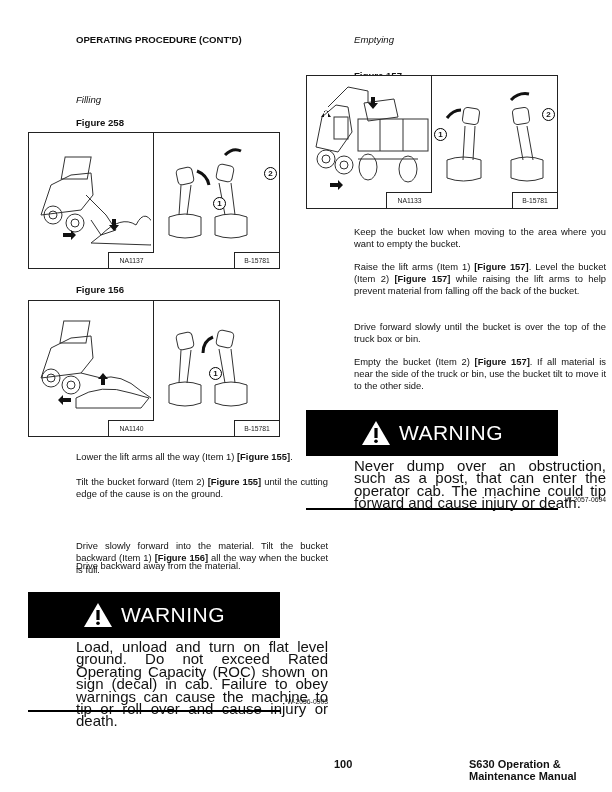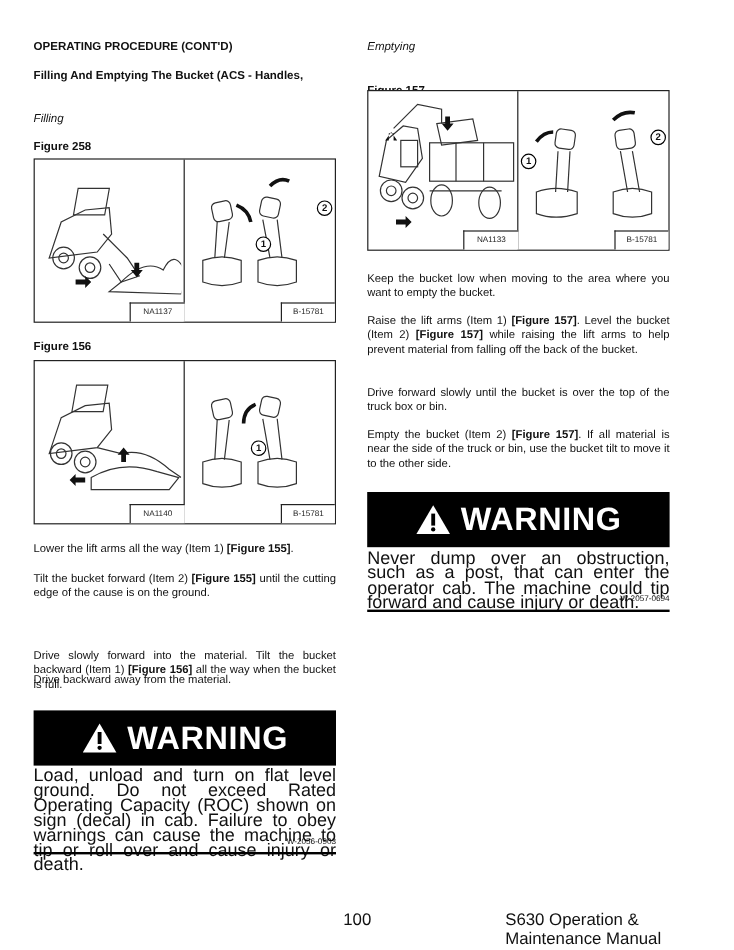--- a/index.html
+++ b/index.html
@@ -1,45 +1,44 @@
 <!DOCTYPE html>
 <html><head>
 <meta charset="utf-8">
 <style>
   html, body { margin:0; padding:0; background:#ffffff; }
   body { width:612px; height:792px; position:relative; overflow:hidden;
          font-family:"Liberation Sans", sans-serif; color:#111; }
-  .abs { position:absolute; }
+  .abs { position:absolute;margin-left:48px; }
   .h-bold { font-weight:bold; font-size:9.6px; line-height:12px; }
   .italic { font-style:italic; font-size:9.6px; }
   .para { font-size:9.4px; line-height:12px; text-align:justify; }
   .para b { font-weight:bold; }
   .figbox { position:absolute; border:1.3px solid #222; box-sizing:border-box; background:#fff; }
   .figdiv { position:absolute; top:0; bottom:0; width:1px; background:#222; }
   .tag { position:absolute; bottom:0; border-left:1px solid #222; border-top:1px solid #222;
          font-size:6.8px; display:flex; align-items:center; justify-content:center;
          height:15px; background:#fff; color:#222; }
   .warnbar { position:absolute; background:#000; color:#fff; display:flex;
              align-items:center; justify-content:center; }
-  .warnbar .wtxt { font-weight:bold; font-size:27px; letter-spacing:0.5px; margin-left:8px; }
+  .warnbar .wtxt { font-weight:normal; font-size:21px; letter-spacing:0.5px; margin-left:8px; }
   .warnbody { font-weight:normal; font-size:15px; line-height:12.4px; text-align:justify; }
   .wcode { font-size:6.8px; text-align:right; }
   .rule { position:absolute; height:2px; background:#000; }
   .callout { position:absolute; width:13px; height:13px; border:1.2px solid #000; border-radius:50%;
              font-size:8px; font-weight:bold; display:flex; align-items:center; justify-content:center;
              background:#fff; box-sizing:border-box; }
-  .footer { font-size:14px; font-weight:normal; }
+  .footer { font-size:11px; font-weight:bold; }
   svg { position:absolute; }
 </style>
 </head>
 <body>
 
 <div class="abs h-bold" style="left:28px;top:34px;">OPERATING PROCEDURE (CONT'D)</div>
 <div class="abs h-bold" style="left:28px;top:58px;width:260px;">
-  <div>Filling And Emptying The Bucket (ACS - Handles,</div>
 </div>
 <div class="abs italic" style="left:28px;top:94px;">Filling</div>
 <div class="abs h-bold" style="left:28px;top:117px;">Figure 258</div>
 
 <div class="figbox" style="left:28px;top:132px;width:252px;height:137px;">
   <div class="figdiv" style="left:124px;"></div>
   <svg width="120" height="120" style="left:2px;top:2px;">
     <g fill="none" stroke="#333" stroke-width="1">
       <path d="M10 80 L20 50 L40 40 L60 38 L62 60 L50 75 Z"></path>
       <rect x="38" y="22" width="26" height="22" transform="skewX(-10)"></rect>

